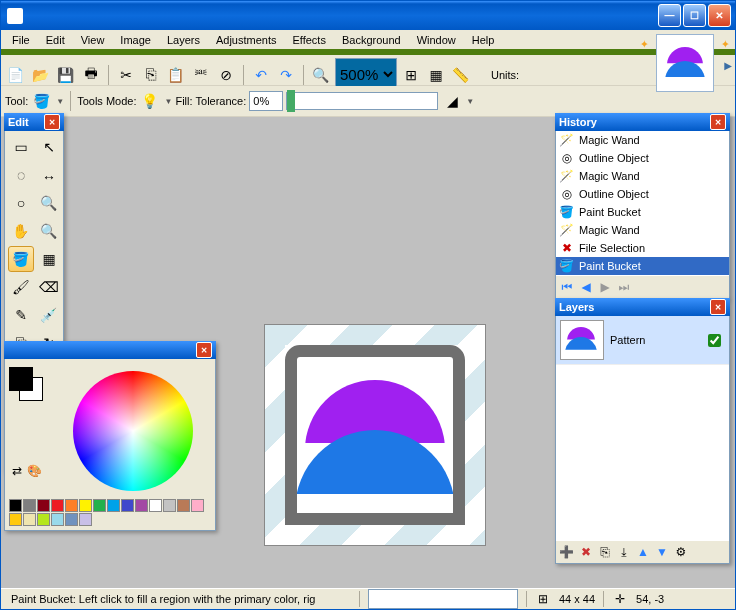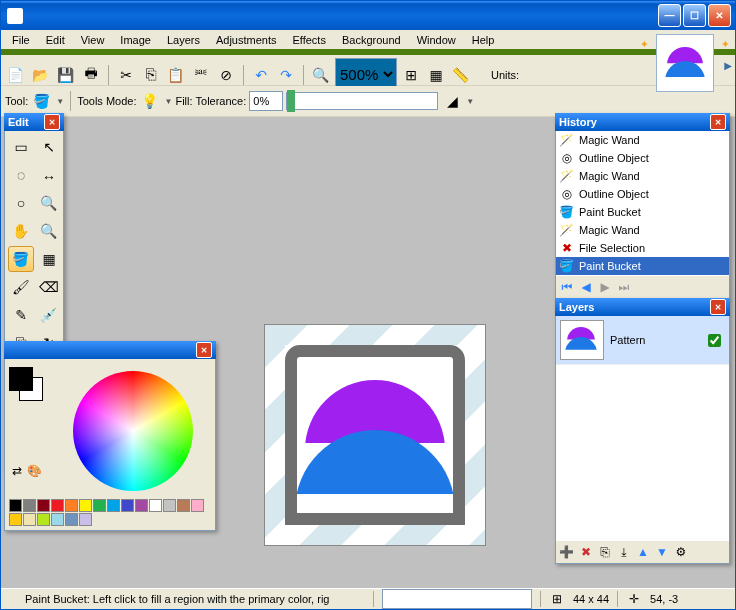--- a/index.html
+++ b/index.html
@@ -37,21 +37,21 @@
 .layer-row.sel{background:#cfe3ff}
 .layer-thumb{width:42px;height:38px;border:1px solid #999;background:#fff;display:flex;align-items:center;justify-content:center}
 .layer-check{margin-left:auto;margin-right:4px}
 .layers-btns{height:22px;display:flex;align-items:center;padding:0 3px;gap:3px}
 .colors-panel{left:4px;top:341px;width:212px}
 .colors-body{padding:4px}
 .color-wheel{width:120px;height:120px;margin:4px auto;border-radius:50%;background:conic-gradient(red,#ff0,#0f0,#0ff,#00f,#f0f,red);position:relative}
 .color-wheel::after{content:"";position:absolute;inset:0;border-radius:50%;background:radial-gradient(circle,#fff 0%,transparent 70%)}
 .swatches{display:flex;gap:1px;margin-top:4px;flex-wrap:wrap}
 .sw{width:11px;height:11px;border:1px solid #888}
-.statusbar{height:20px;background:#ece9d8;border-top:1px solid #fff;display:flex;align-items:center;padding:0 24px;gap:8px}
+.statusbar{height:20px;background:#ece9d8;border-top:1px solid #fff;display:flex;align-items:center;padding:0 10px;gap:8px}
 .status-sep{width:1px;height:16px;background:#aca899}
 .canvas-doc{position:absolute;left:264px;top:208px;width:220px;height:220px;background:#fff;box-shadow:0 0 0 1px #888}
 .canvas-doc::before{content:"";position:absolute;inset:0;background:repeating-linear-gradient(135deg,#d7e9ef 0 30px,#fff 30px 60px)}
 .shape-outline{position:absolute;left:20px;top:20px;width:180px;height:180px;background:#fff}
 .arc1{position:absolute;left:40px;top:55px;width:140px;height:140px;border-radius:50%;background:#a020f0;clip-path:polygon(0 0,100% 0,100% 45%,0 45%)}
 .arc2{position:absolute;left:30px;top:105px;width:160px;height:160px;border-radius:50%;background:#1e78e6;clip-path:polygon(0 0,100% 0,100% 40%,0 40%)}
 .shape-border{position:absolute;left:20px;top:20px;width:180px;height:180px;border:12px solid #6f6f6f;box-sizing:border-box;border-radius:15px 15px 0 0}
 .doc-preview{position:absolute;right:22px;top:34px;width:56px;height:56px;background:#fff;border:1px solid #99b4d1;display:flex;align-items:center;justify-content:center}
 .doc-preview-inner{width:48px;height:48px;position:relative}
 .doc-preview-inner .a1{position:absolute;left:6px;top:8px;width:36px;height:36px;border-radius:50%;background:#a020f0;clip-path:polygon(0 0,100% 0,100% 45%,0 45%)}

